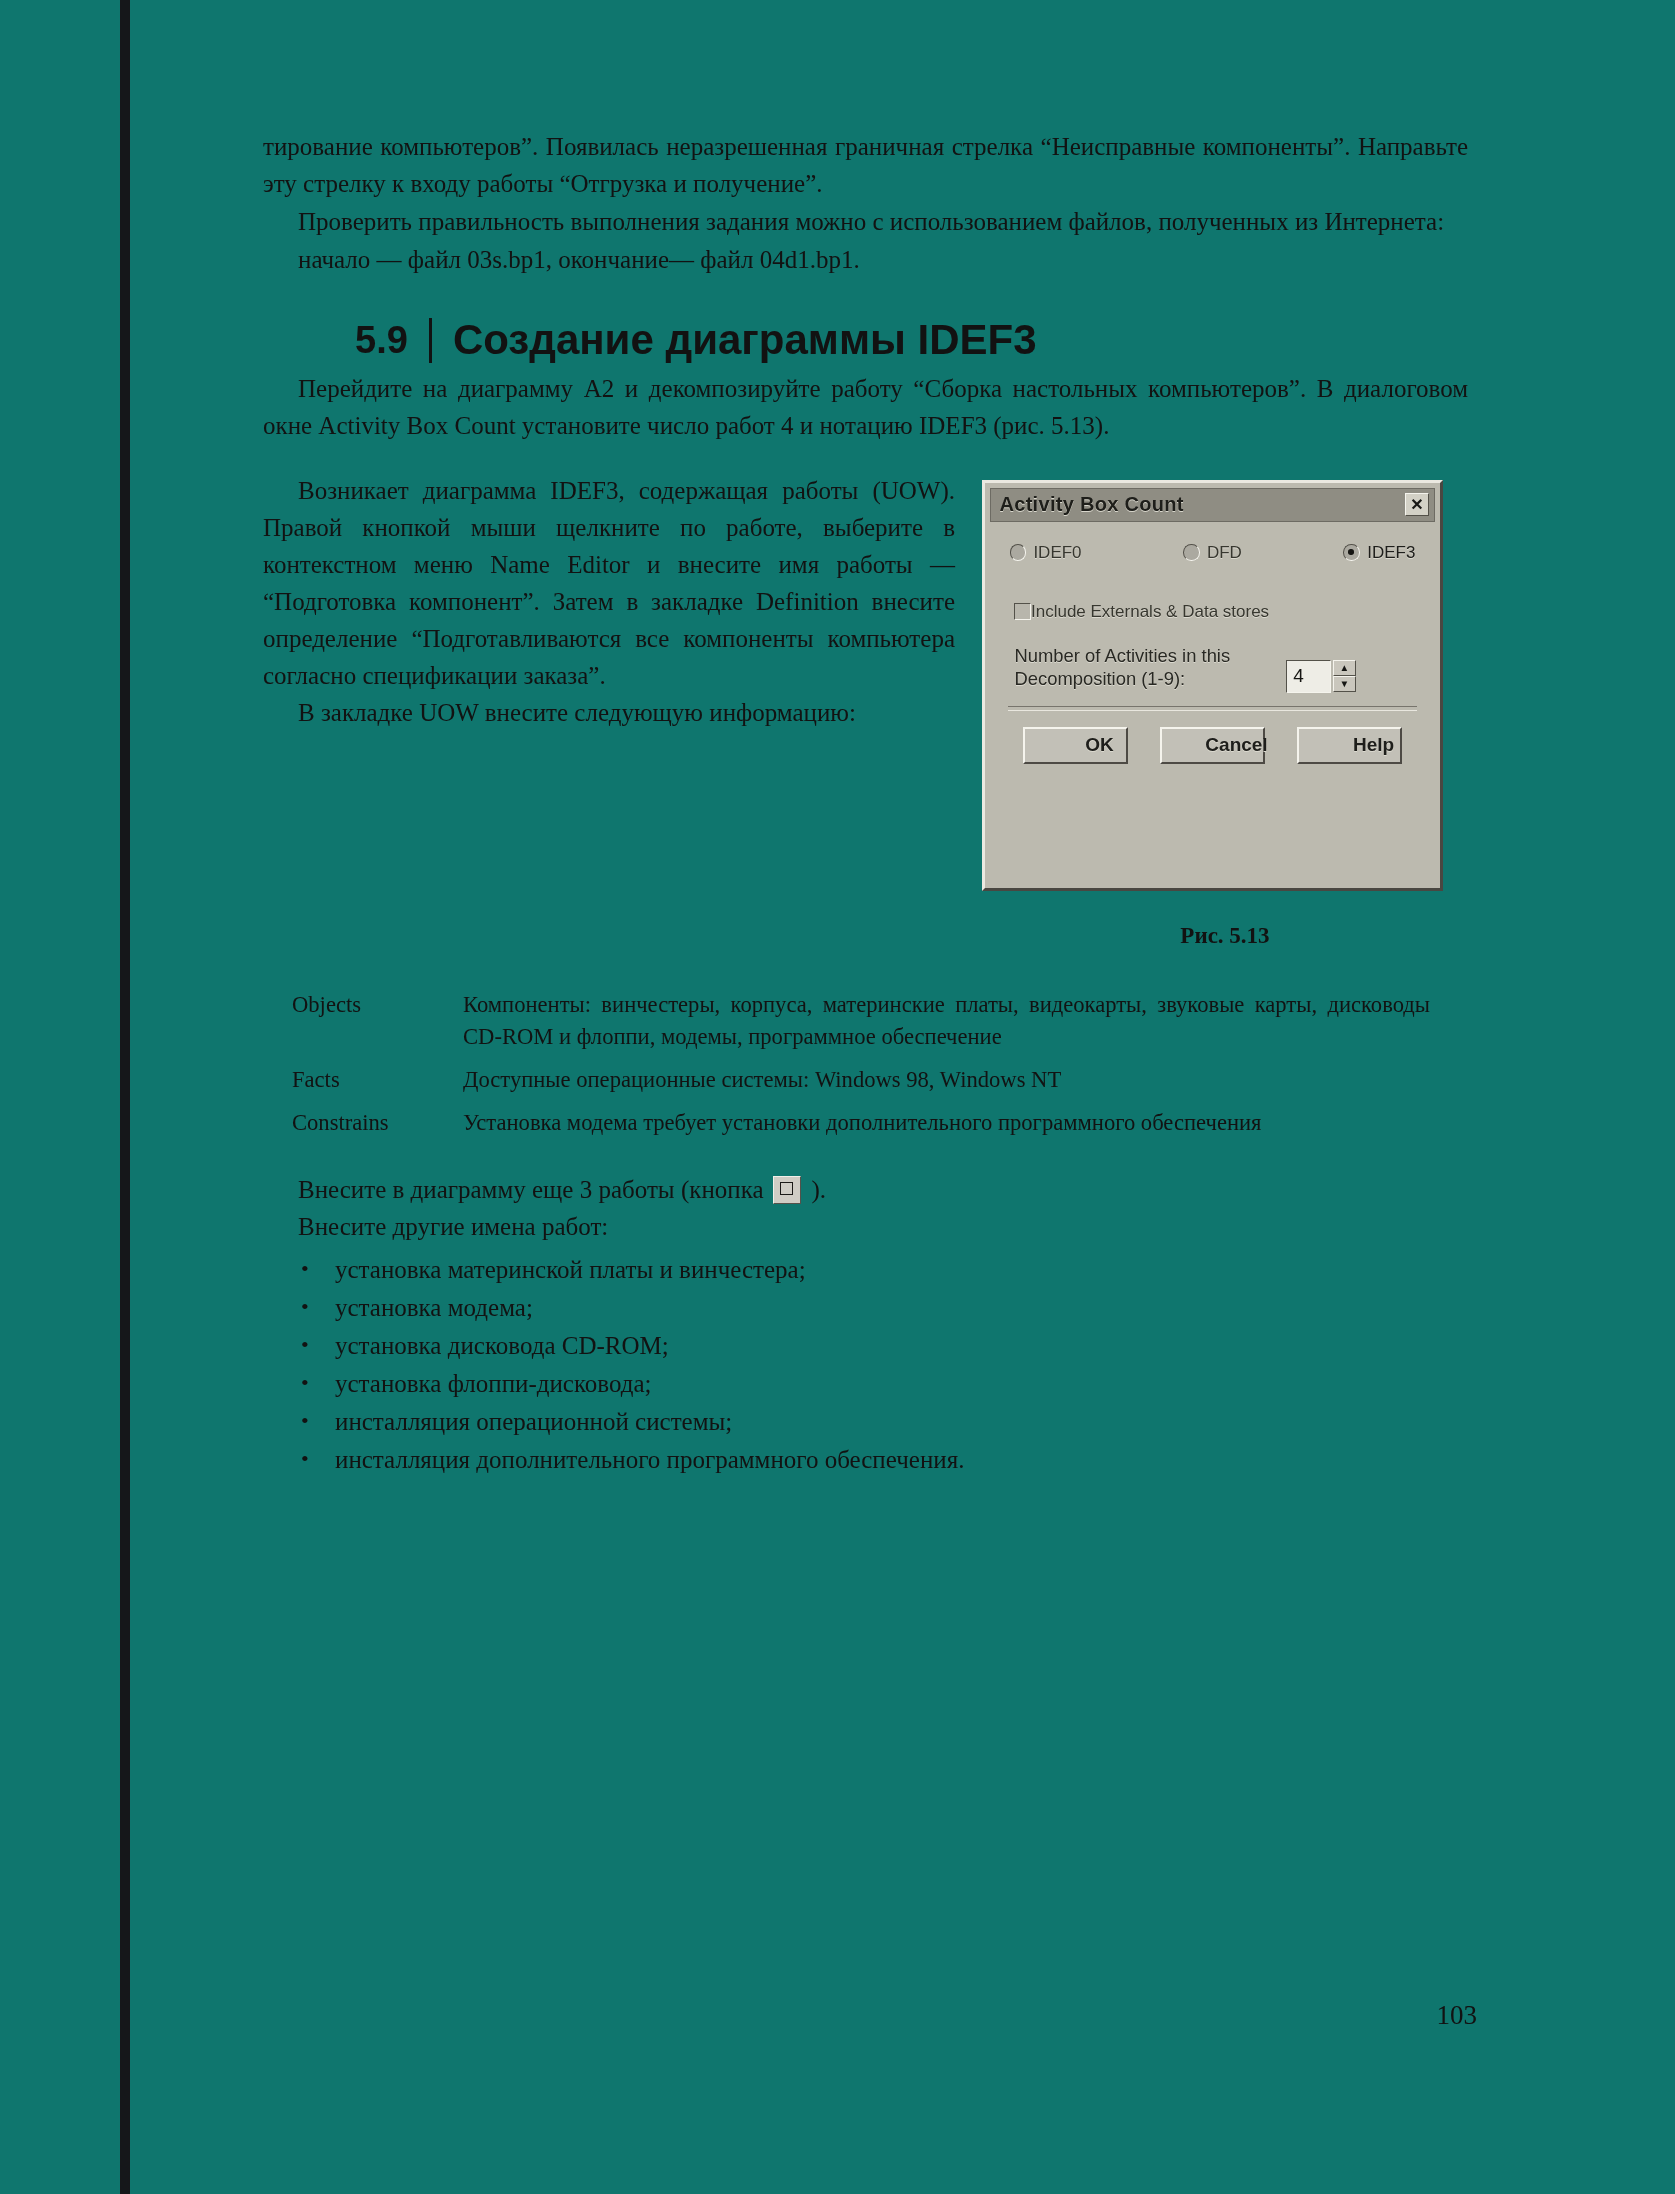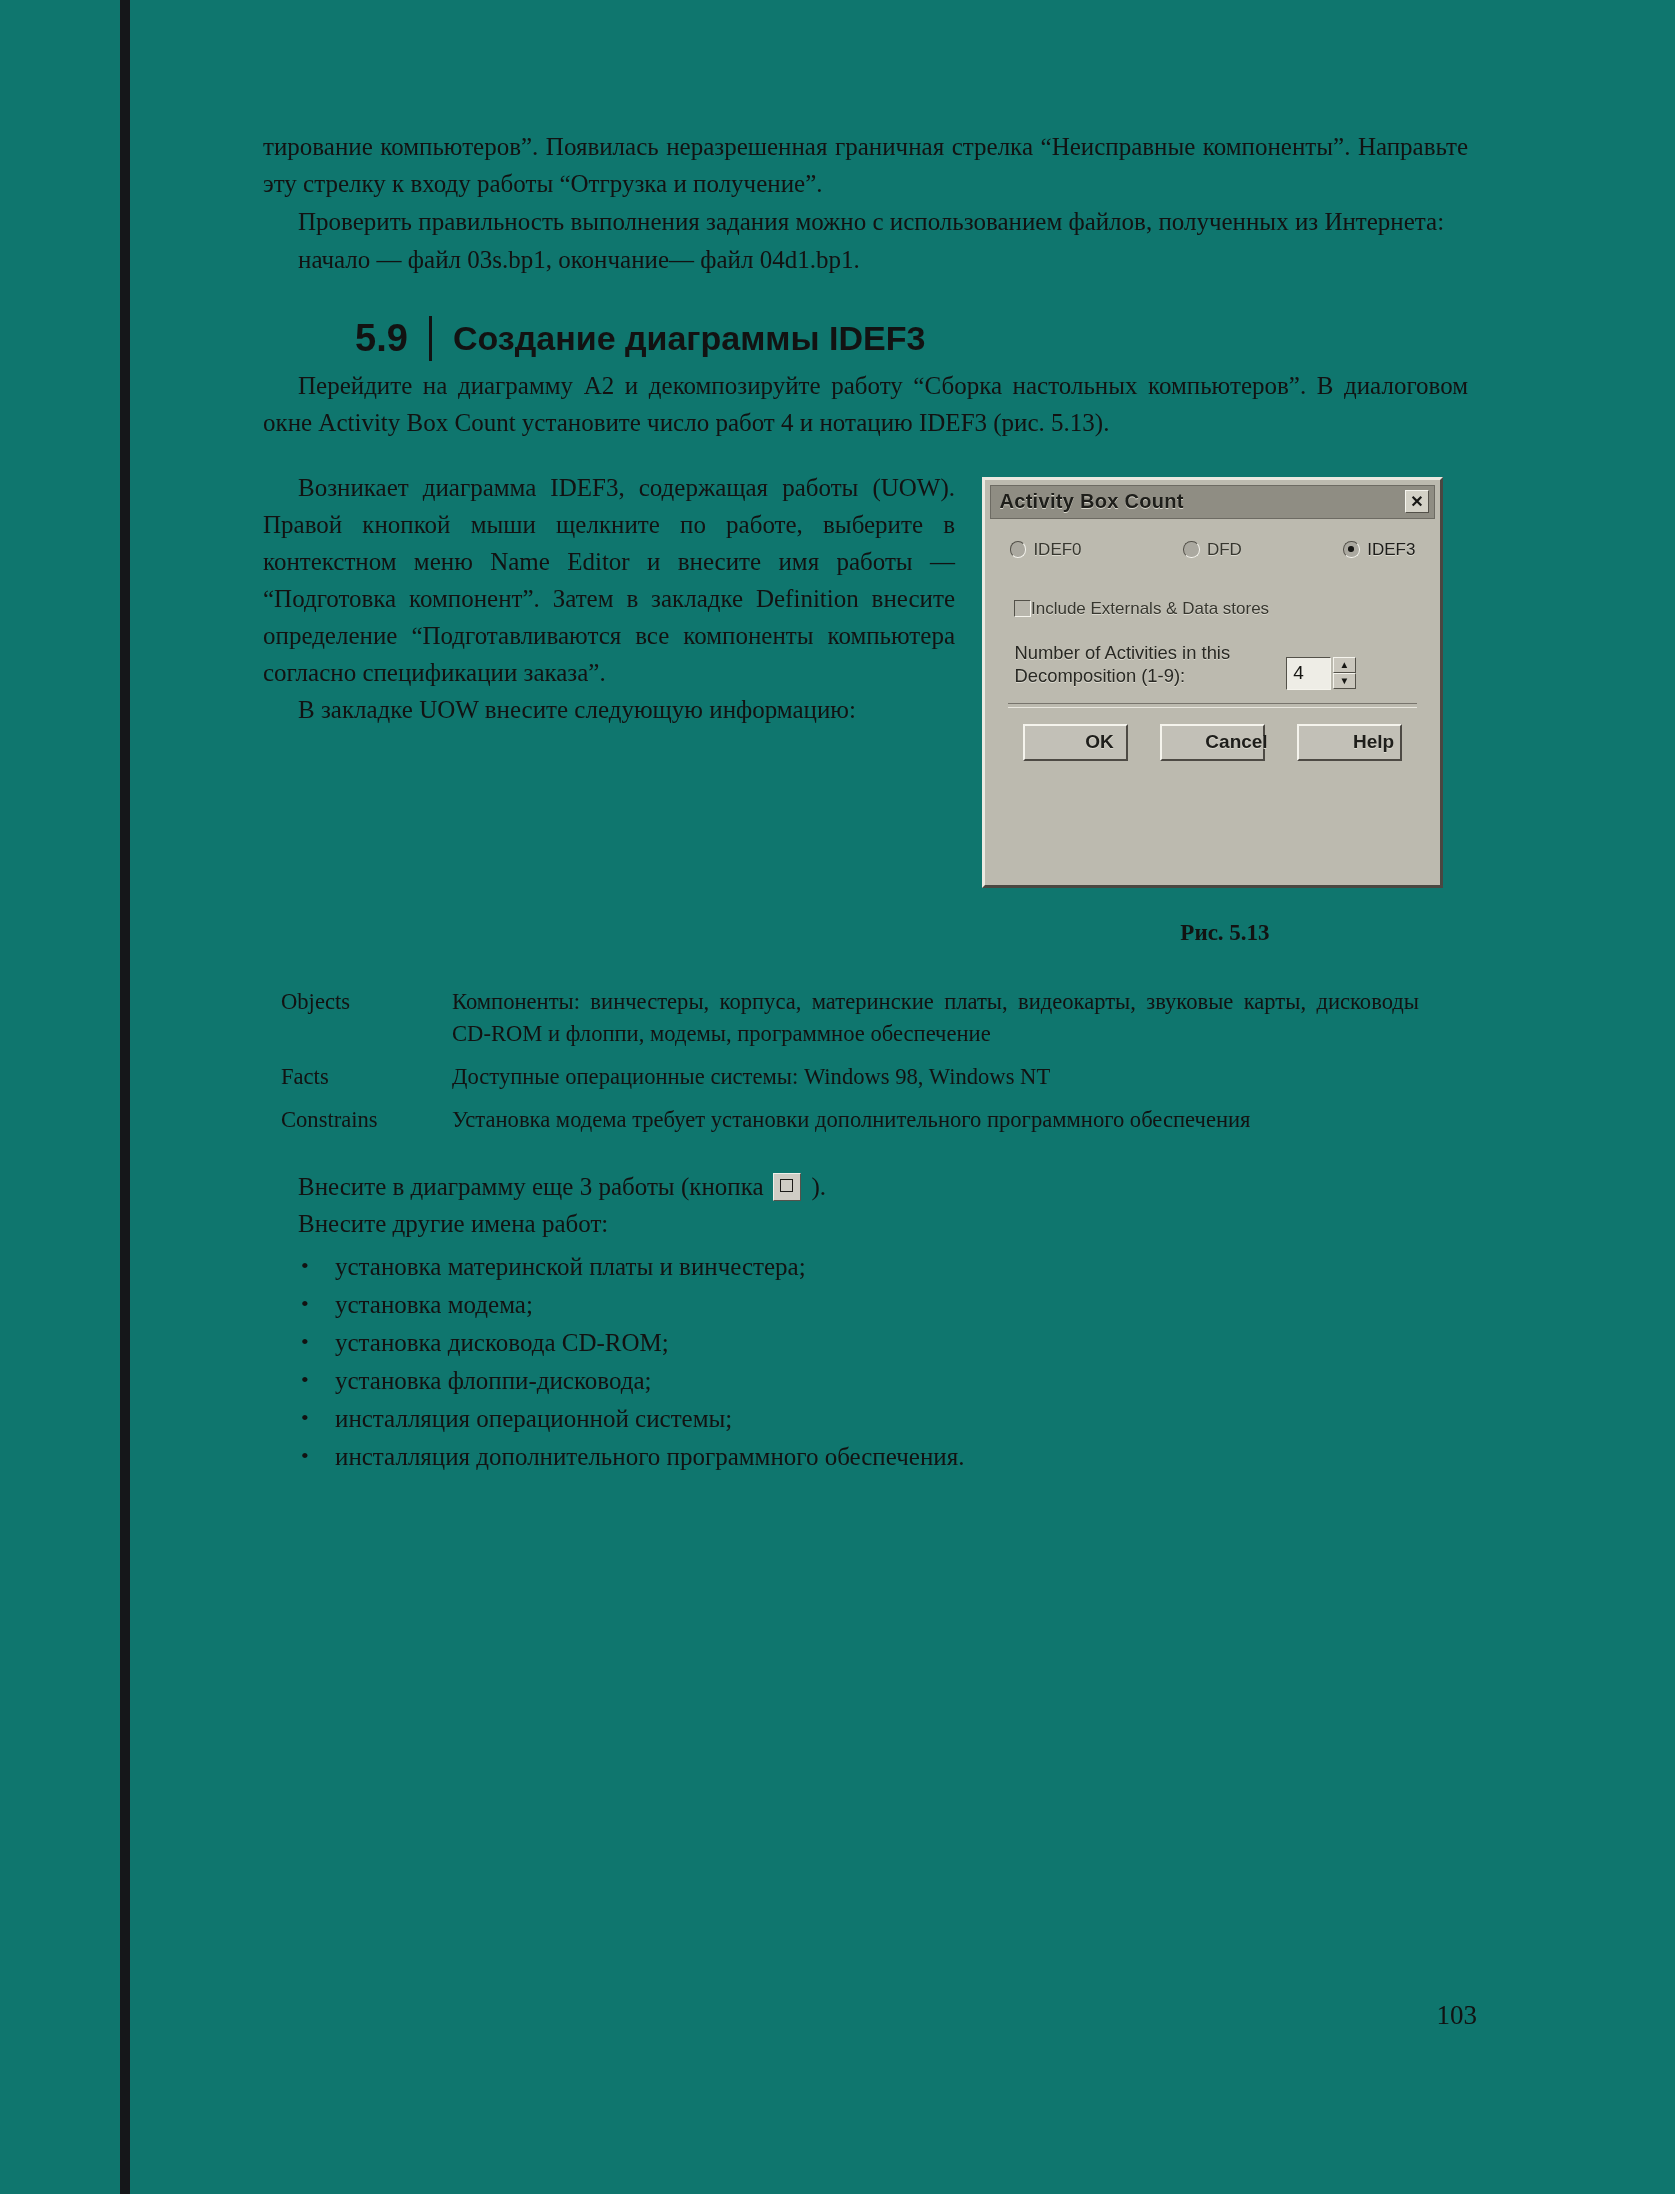--- a/index.html
+++ b/index.html
@@ -62,21 +62,21 @@
   }
   .section-rule {
     width: 3.1px;
     height: 45px;
     background: #121212;
     margin-right: 21px;
   }
   .section-title {
     font-family: "Liberation Sans", sans-serif;
     font-weight: bold;
-    font-size: 34px;
+    font-size: 42px;
   }
 
   
   .wrap-area { margin-top: 28px; }
   .figure {
     float: right;
     width: 486px;
     margin: 7.3px 0 6.1px 27px;
   }
   .fig-caption {
@@ -286,21 +286,21 @@
     align-items: center;
     justify-content: center;
     text-shadow: 0 0.6px 0 #d8d6cc;
     padding-left: 48px;
   }
 
   
   .deflist {
     margin-top: 34px;
     width: 1138px;
-    margin-left: 18px;
+    margin-left: 29px;
   }
   .defrow {
     display: flex;
     margin-bottom: 11px;
   }
   .defterm {
     width: 171px;
     flex: 0 0 171px;
     font-size: 22.6px;
     line-height: 32px;

